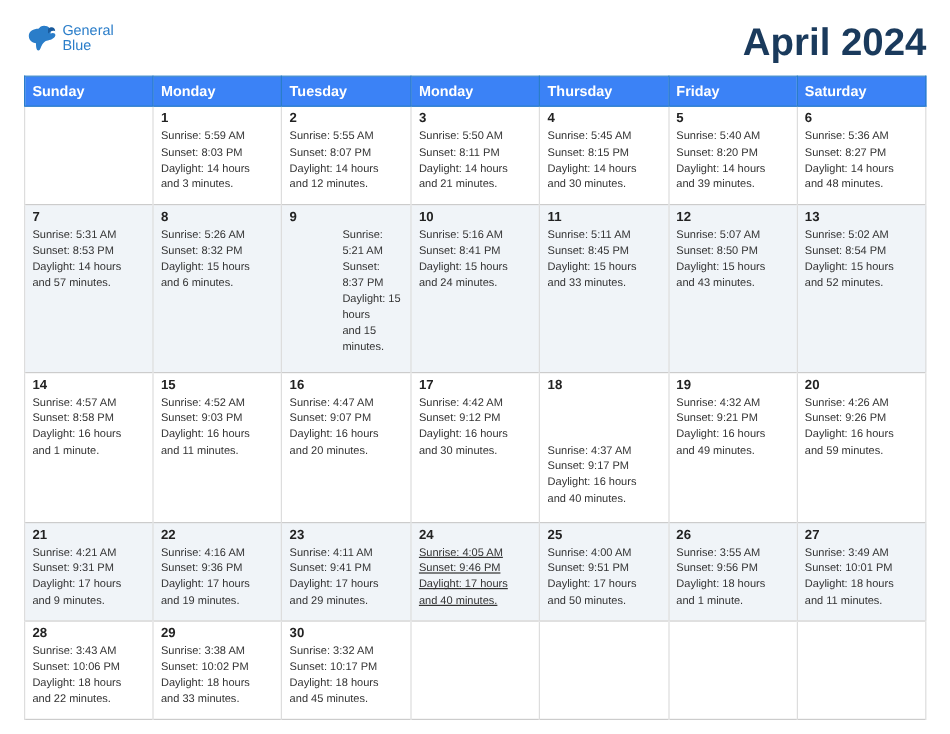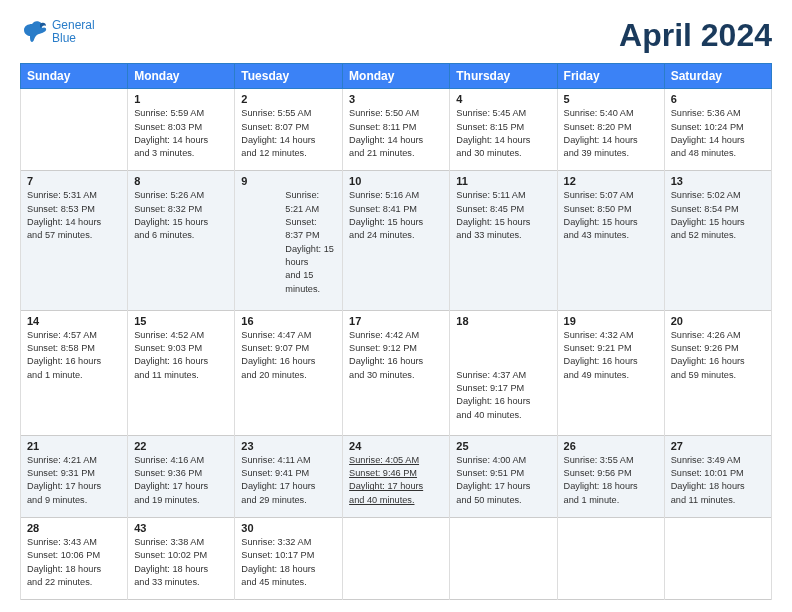--- a/index.html
+++ b/index.html
@@ -168,21 +168,21 @@
           <td>
             <div class="day-num">5</div>
             <div class="day-info" style="white-space: pre-line;">Sunrise: 5:40 AM
 Sunset: 8:20 PM
 Daylight: 14 hours
 and 39 minutes.</div>
           </td>
           <td>
             <div class="day-num">6</div>
             <div class="day-info" style="white-space: pre-line;">Sunrise: 5:36 AM
-Sunset: 10:24 PM
+Sunset: 8:27 PM
 Daylight: 14 hours
 and 48 minutes.</div>
           </td>
         </tr>
         <tr>
           <td>
             <div class="day-num">7</div>
             <div class="day-info" style="white-space: pre-line;">Sunrise: 5:31 AM
 Sunset: 8:53 PM
 Daylight: 14 hours
@@ -335,21 +335,21 @@
         </tr>
         <tr>
           <td>
             <div class="day-num">28</div>
             <div class="day-info" style="white-space: pre-line;">Sunrise: 3:43 AM
 Sunset: 10:06 PM
 Daylight: 18 hours
 and 22 minutes.</div>
           </td>
           <td>
-            <div class="day-num">43</div>
+            <div class="day-num">29</div>
             <div class="day-info" style="white-space: pre-line;">Sunrise: 3:38 AM
 Sunset: 10:02 PM
 Daylight: 18 hours
 and 33 minutes.</div>
           </td>
           <td>
             <div class="day-num">30</div>
             <div class="day-info" style="white-space: pre-line;">Sunrise: 3:32 AM
 Sunset: 10:17 PM
 Daylight: 18 hours

